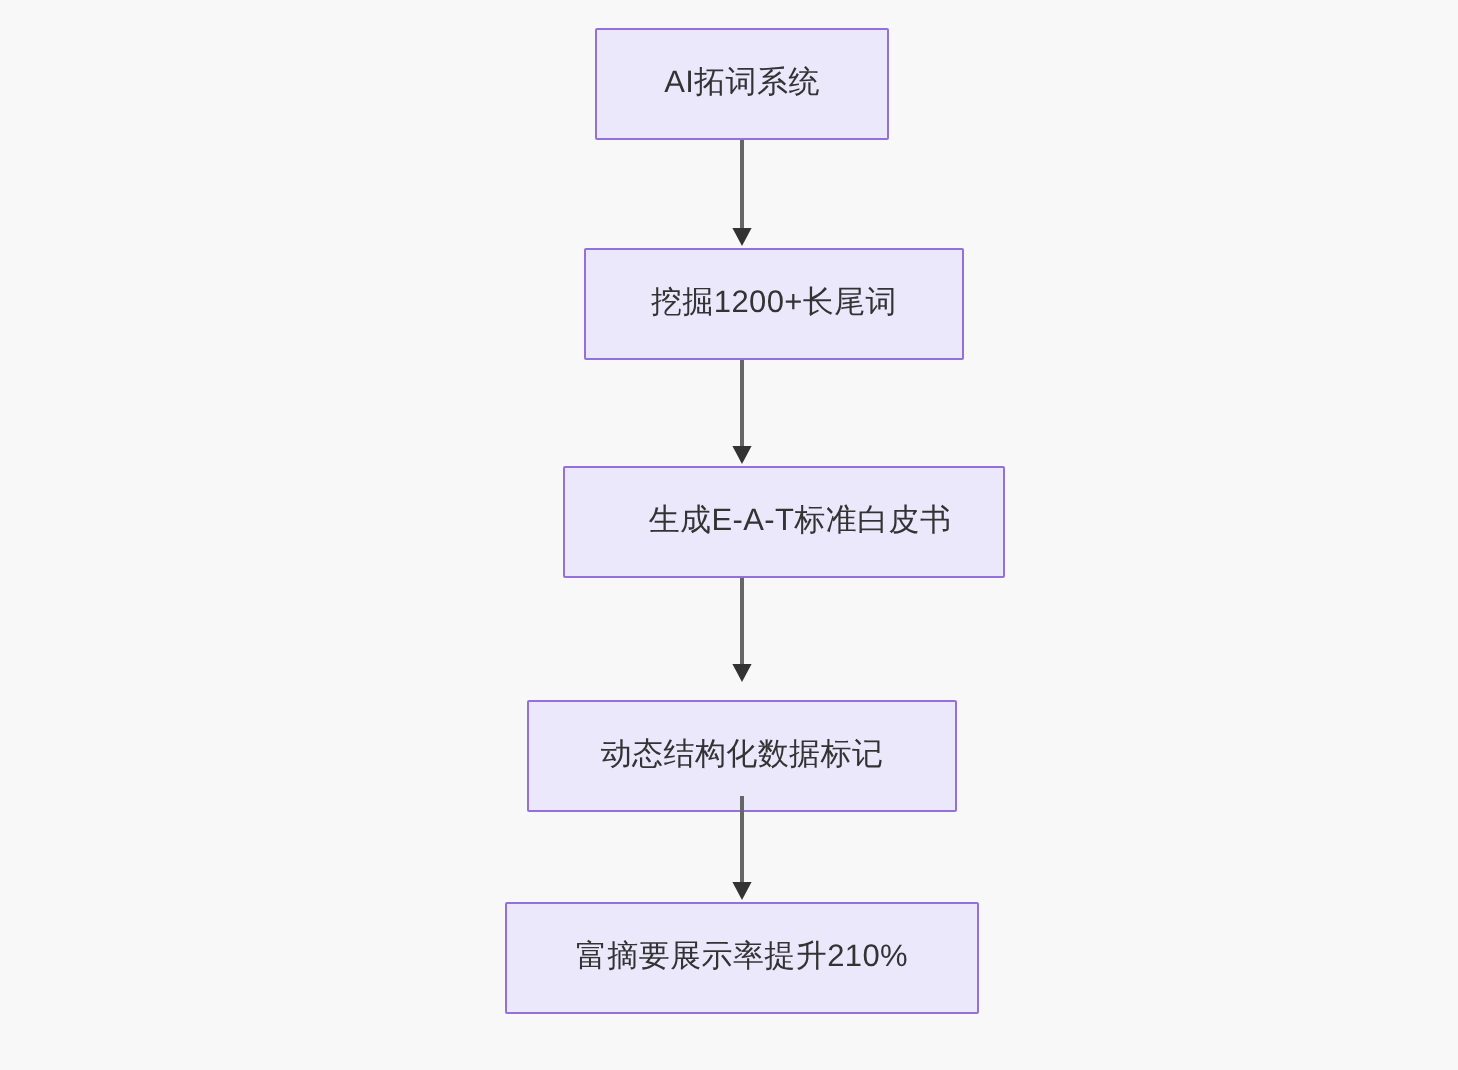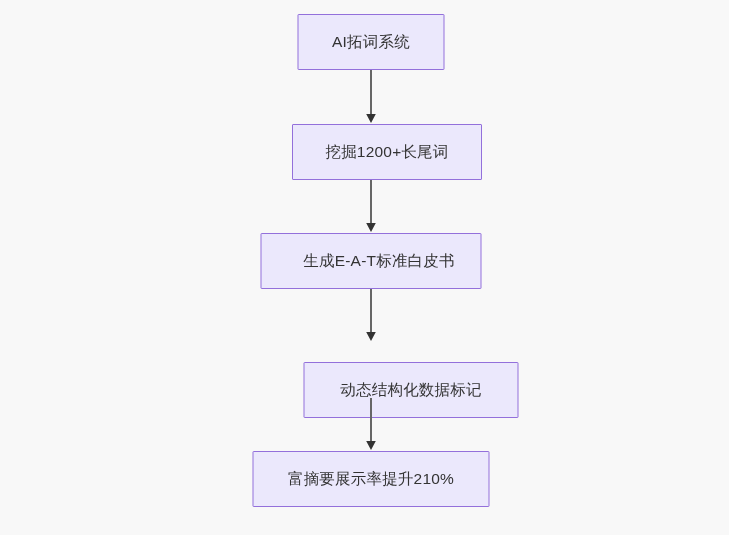--- a/index.html
+++ b/index.html
@@ -68,32 +68,32 @@
     <span class="node-label">挖掘1200+长尾词</span>
   </div>
 
   <div class="edge" style="left:371px; top:180px; height:53px;">
     <svg width="14" height="53" viewBox="0 0 14 53" aria-hidden="true">
       <line x1="7" y1="0" x2="7" y2="45" stroke="#666666" stroke-width="2"></line>
       <polygon points="7,52 2.2,43 11.8,43" fill="#333333"></polygon>
     </svg>
   </div>
 
-  <div class="node" style="left:371px; top:233px; width:221px;padding-left:16px;">
+  <div class="node" style="left:392px; top:233px; width:221px;padding-left:16px;">
     <span class="node-label">生成E-A-T标准白皮书</span>
   </div>
 
   <div class="edge" style="left:371px; top:289px; height:53px;">
     <svg width="14" height="53" viewBox="0 0 14 53" aria-hidden="true">
       <line x1="7" y1="0" x2="7" y2="45" stroke="#666666" stroke-width="2"></line>
       <polygon points="7,52 2.2,43 11.8,43" fill="#333333"></polygon>
     </svg>
   </div>
 
-  <div class="node" style="left:371px; top:362px; width:215px;margin-left:40px;">
+  <div class="node" style="left:371px; top:350px; width:215px;">
     <span class="node-label">动态结构化数据标记</span>
   </div>
 
   <div class="edge" style="left:371px; top:398px; height:53px;">
     <svg width="14" height="53" viewBox="0 0 14 53" aria-hidden="true">
       <line x1="7" y1="0" x2="7" y2="45" stroke="#666666" stroke-width="2"></line>
       <polygon points="7,52 2.2,43 11.8,43" fill="#333333"></polygon>
     </svg>
   </div>
 

